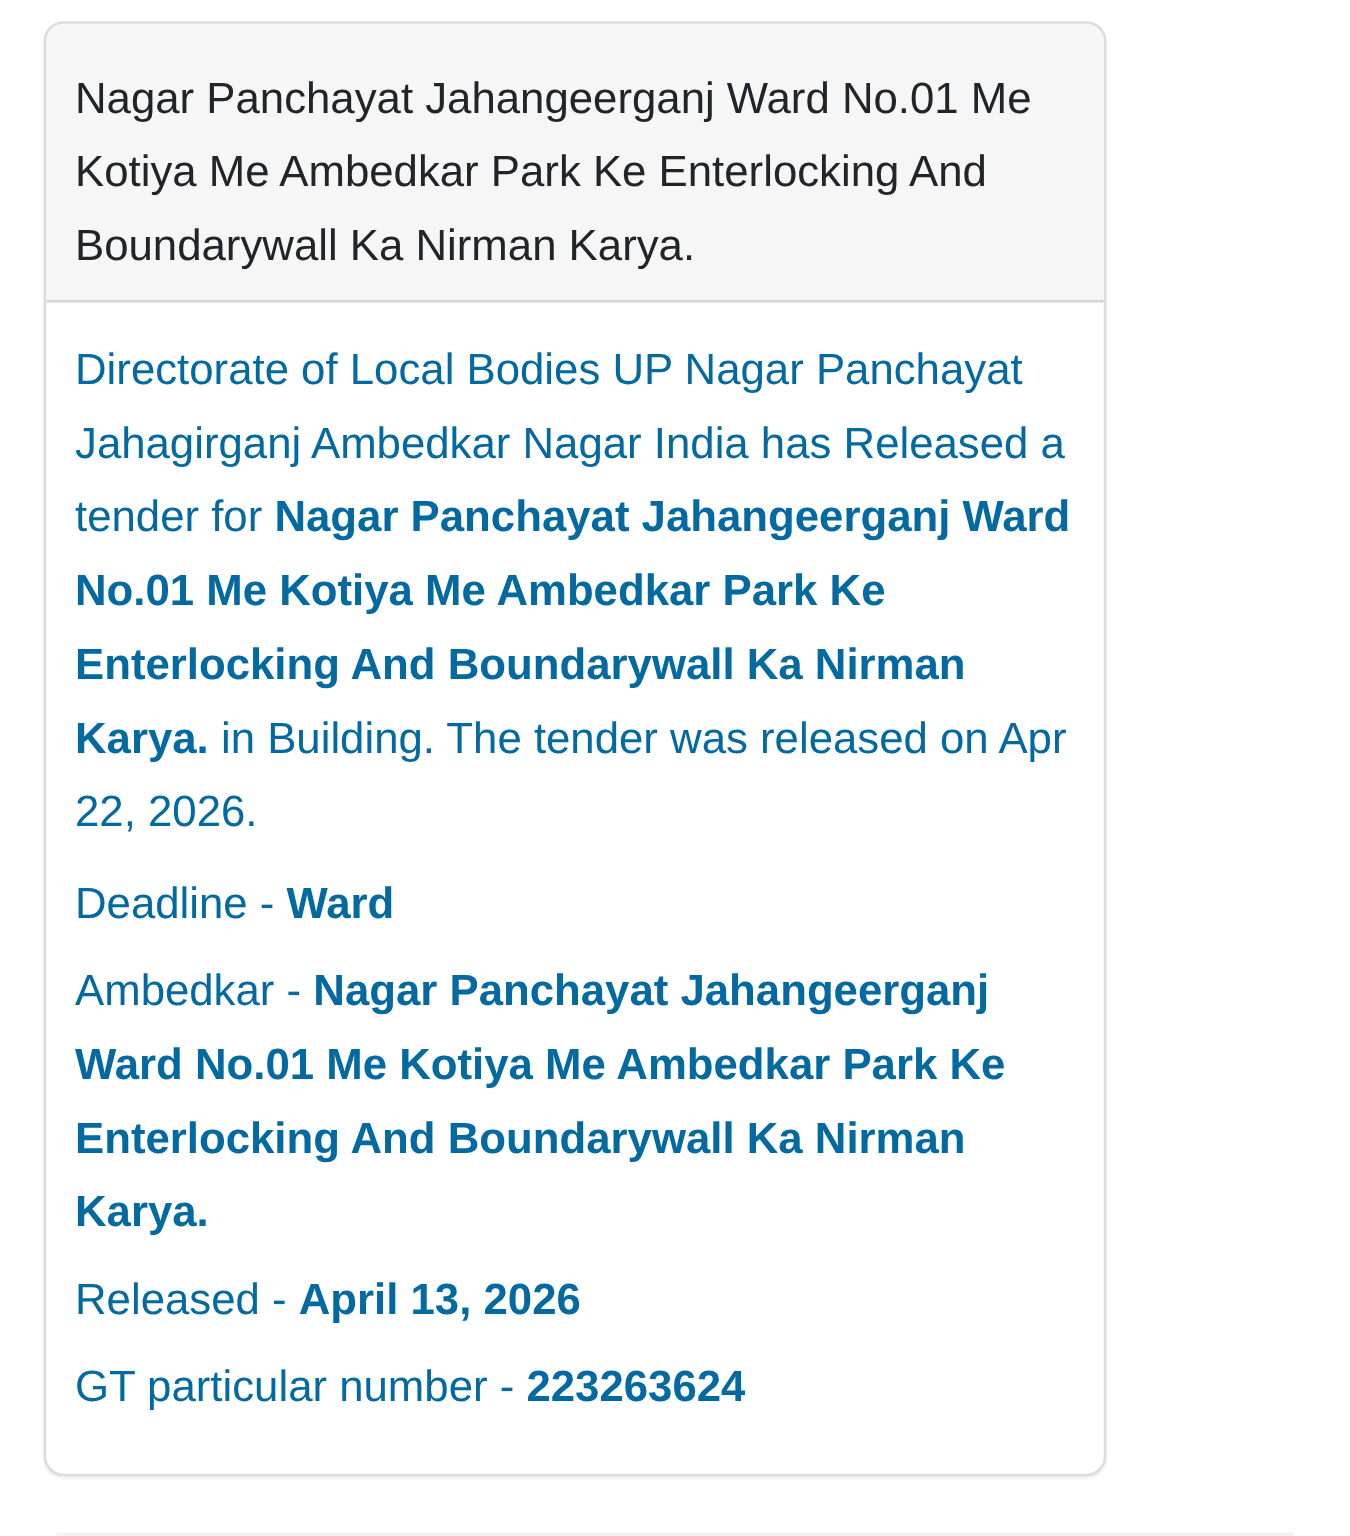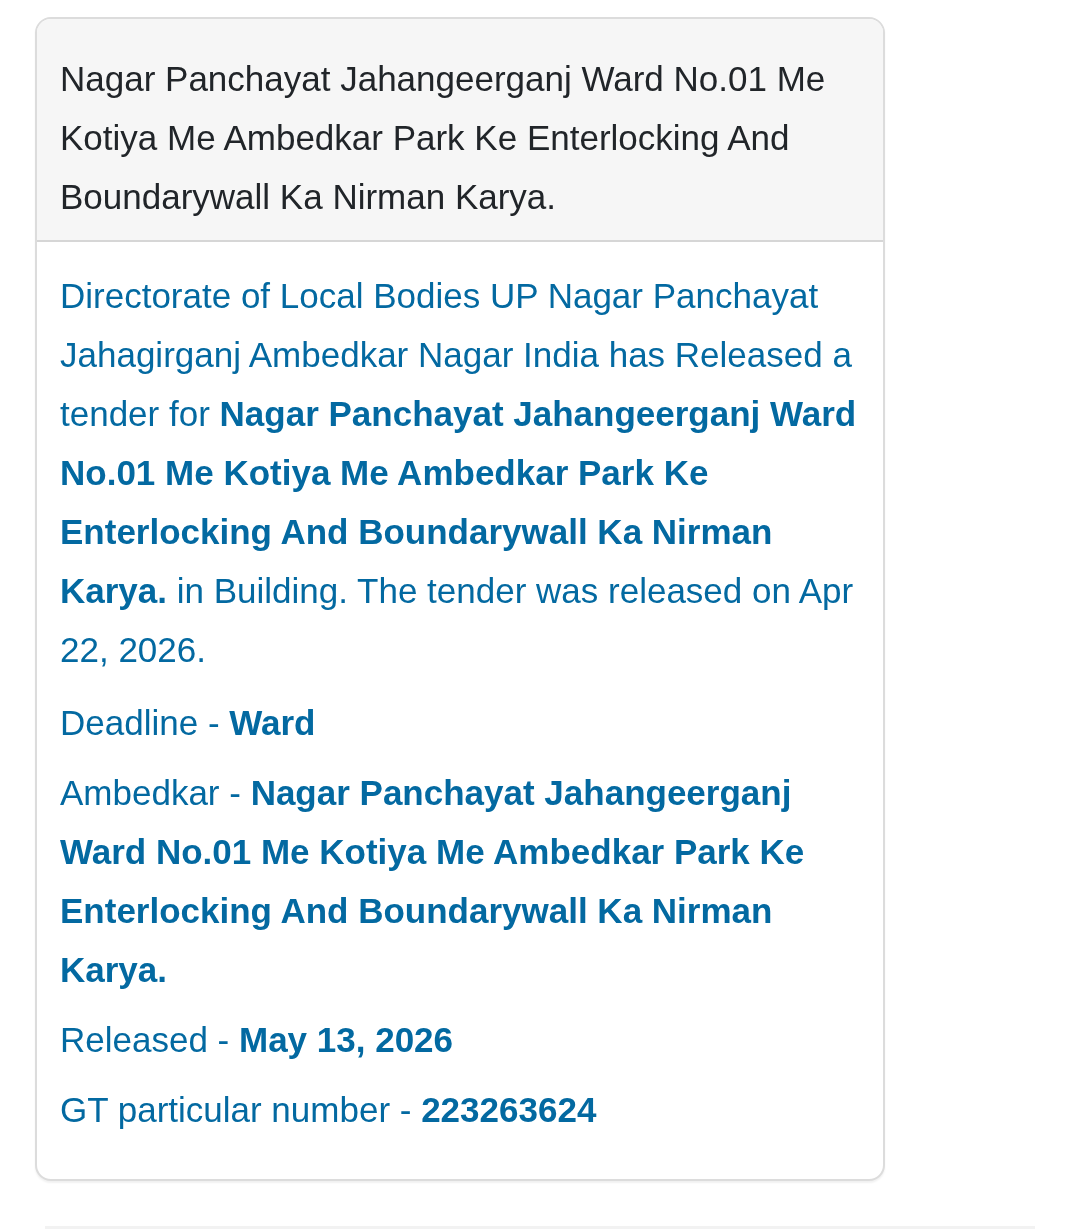--- a/index.html
+++ b/index.html
@@ -75,21 +75,21 @@
 
     <div class="row">
       <span>Deadline - </span><b>Ward</b>
     </div>
 
     <div class="row">
       <span>Ambedkar - </span><b>Nagar Panchayat Jahangeerganj Ward No.01 Me Kotiya Me Ambedkar Park Ke Enterlocking And Boundarywall Ka Nirman Karya.</b>
     </div>
 
     <div class="row">
-      <span>Released - </span><b>May 13, 2026</b>
+      <span>Released - </span><b>April 13, 2026</b>
     </div>
 
     <div class="row">
       <span>GT particular number - </span><b>223263624</b>
     </div>
 
   </div>
 </div>
 
 <div class="bottom-strip"></div>

